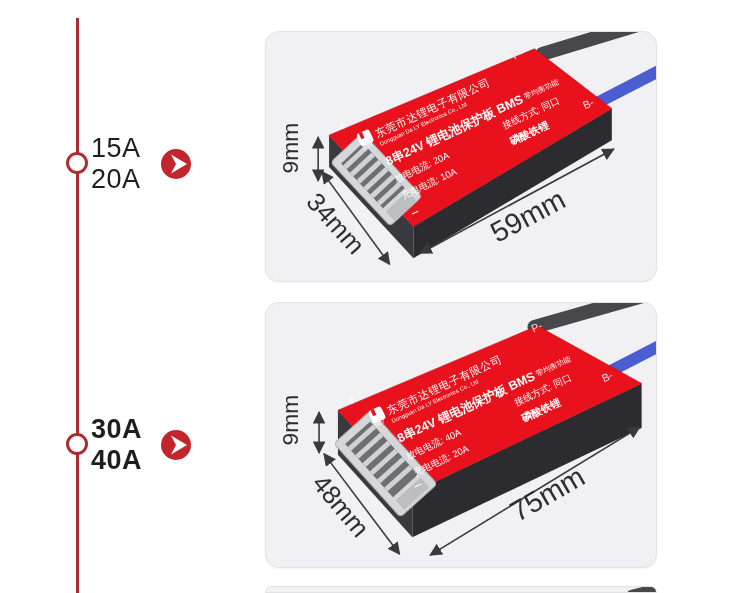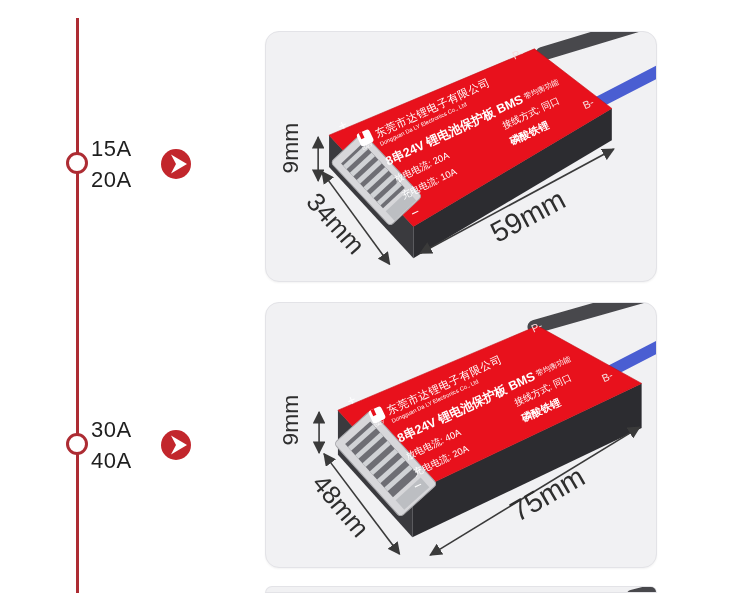--- a/index.html
+++ b/index.html
@@ -13,25 +13,25 @@
     position:absolute;left:76px;top:18px;width:3px;height:575px;
     background:#ad2c33;
   }
   .timeline-node{
     position:absolute;width:22px;height:22px;border-radius:50%;
     background:#ffffff;border:3px solid #ad2c33;box-sizing:border-box;
   }
   .node-1{left:66px;top:152px;}
   .node-2{left:66px;top:433px;}
   .amp-labels{
-    position:absolute;left:91px;color:#1e1e1e;font-size:22px;line-height:31px;
+    position:absolute;left:91px;color:#1e1e1e;font-size:27px;line-height:31px;
     letter-spacing:0.5px;
   }
   .labels-1{top:133px;}
-  .labels-2{top:414px;}
+  .labels-2{top:414px;font-weight:bold;}
   .play-badge{
     position:absolute;width:30px;height:30px;border-radius:50%;
     background:#c2262c;cursor:pointer;
   }
   .badge-1{left:161px;top:149px;}
   .badge-2{left:161px;top:430px;}
   .play-badge svg{display:block;width:30px;height:30px;}
   
   .card{
     position:absolute;left:265px;width:392px;background:#f1f1f3;

